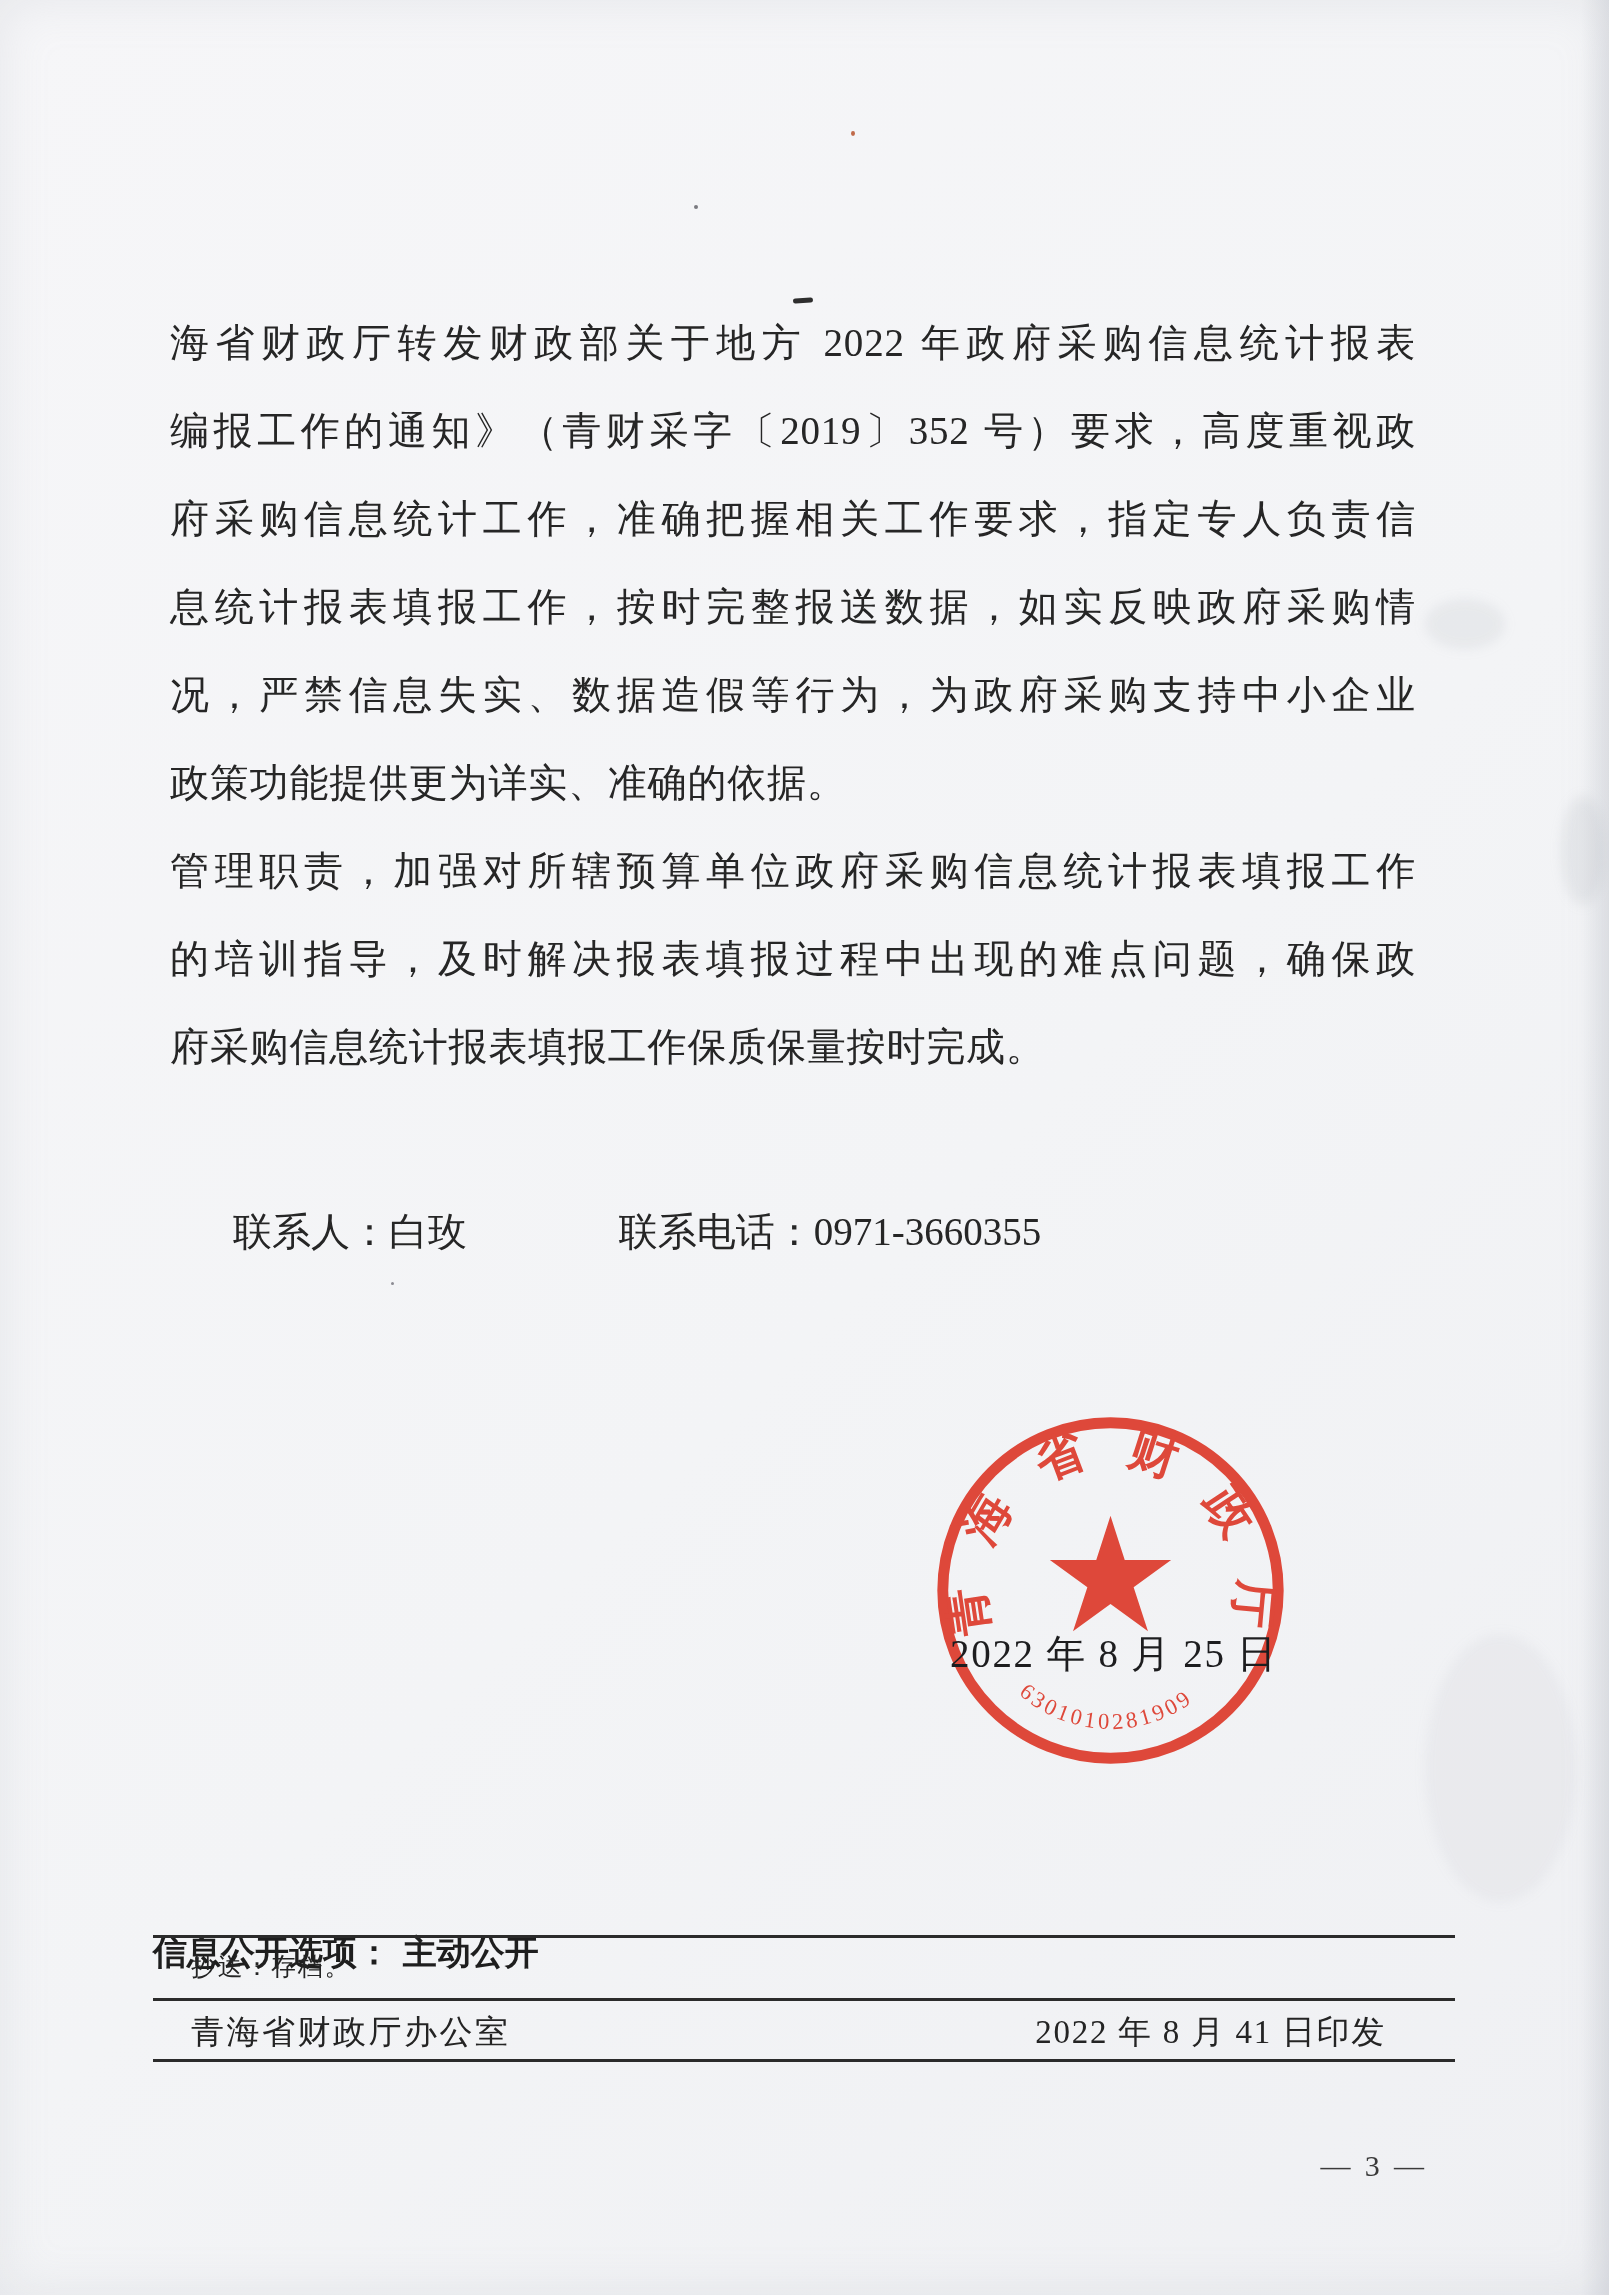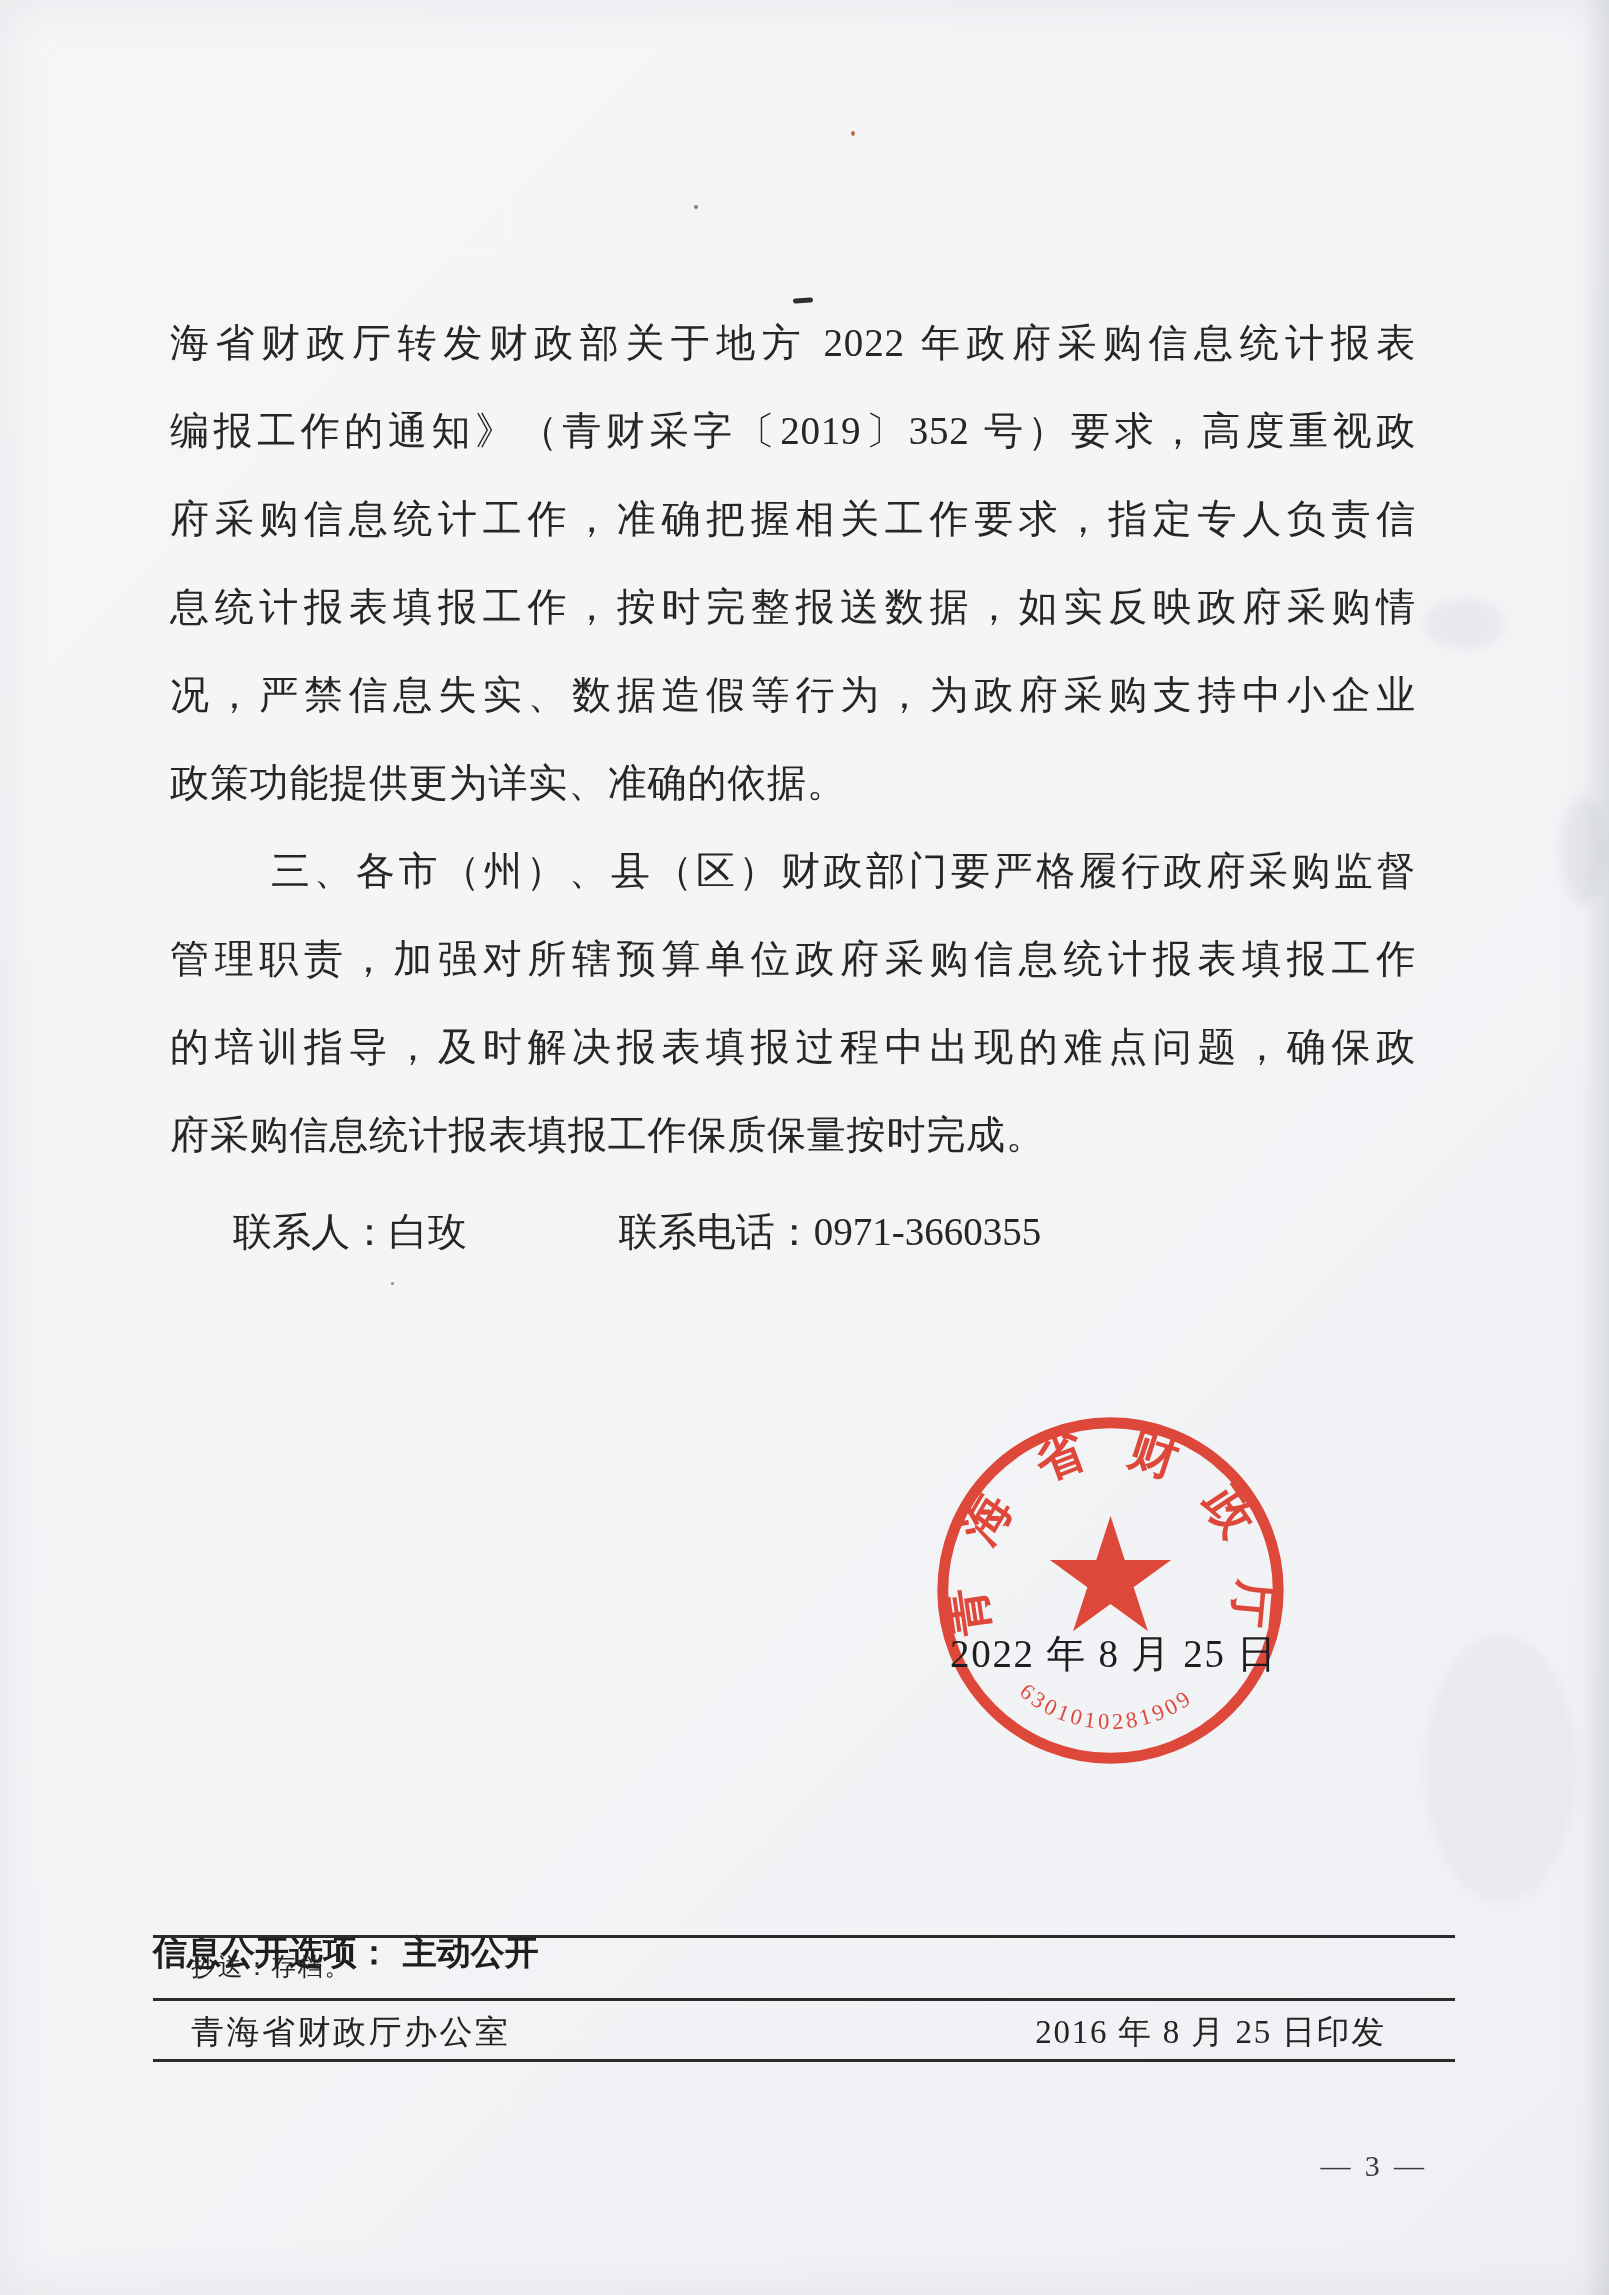--- a/index.html
+++ b/index.html
@@ -94,21 +94,20 @@
   <div class="smudge smudge-c"></div>
   <div class="edge-shade"></div>
 
   <div class="body-block">
     <div class="t-line">海省财政厅转发财政部关于地方 2022 年政府采购信息统计报表</div>
     <div class="t-line">编报工作的通知》（青财采字〔2019〕352 号）要求，高度重视政</div>
     <div class="t-line">府采购信息统计工作，准确把握相关工作要求，指定专人负责信</div>
     <div class="t-line">息统计报表填报工作，按时完整报送数据，如实反映政府采购情</div>
     <div class="t-line">况，严禁信息失实、数据造假等行为，为政府采购支持中小企业</div>
     <div class="t-line last">政策功能提供更为详实、准确的依据。</div>
-    <div class="t-line indent">三、各市（州）、县（区）财政部门要严格履行政府采购监督</div>
     <div class="t-line">管理职责，加强对所辖预算单位政府采购信息统计报表填报工作</div>
     <div class="t-line">的培训指导，及时解决报表填报过程中出现的难点问题，确保政</div>
     <div class="t-line last">府采购信息统计报表填报工作保质保量按时完成。</div>
   </div>
 
   <div class="contact-row">
     <span class="contact-person">联系人：白玫</span>
     <span class="contact-phone">联系电话：0971-3660355</span>
   </div>
 
@@ -132,20 +131,20 @@
   <div class="disclosure">
     <span>信息公开选项：</span><span class="value">主动公开</span>
   </div>
   <div class="rule rule1"></div>
 
   <div class="cc-row">抄送：存档。</div>
   <div class="rule rule2"></div>
 
   <div class="issuer-row">
     <span class="issuer-name">青海省财政厅办公室</span>
-    <span class="print-date">2016 年 8 月 25 日印发</span>
+    <span class="print-date">2022 年 8 月 41 日印发</span>
   </div>
   <div class="rule rule3"></div>
 
   <div class="page-number">— 3 —</div>
 
 </div>
 
 
 </body></html>

